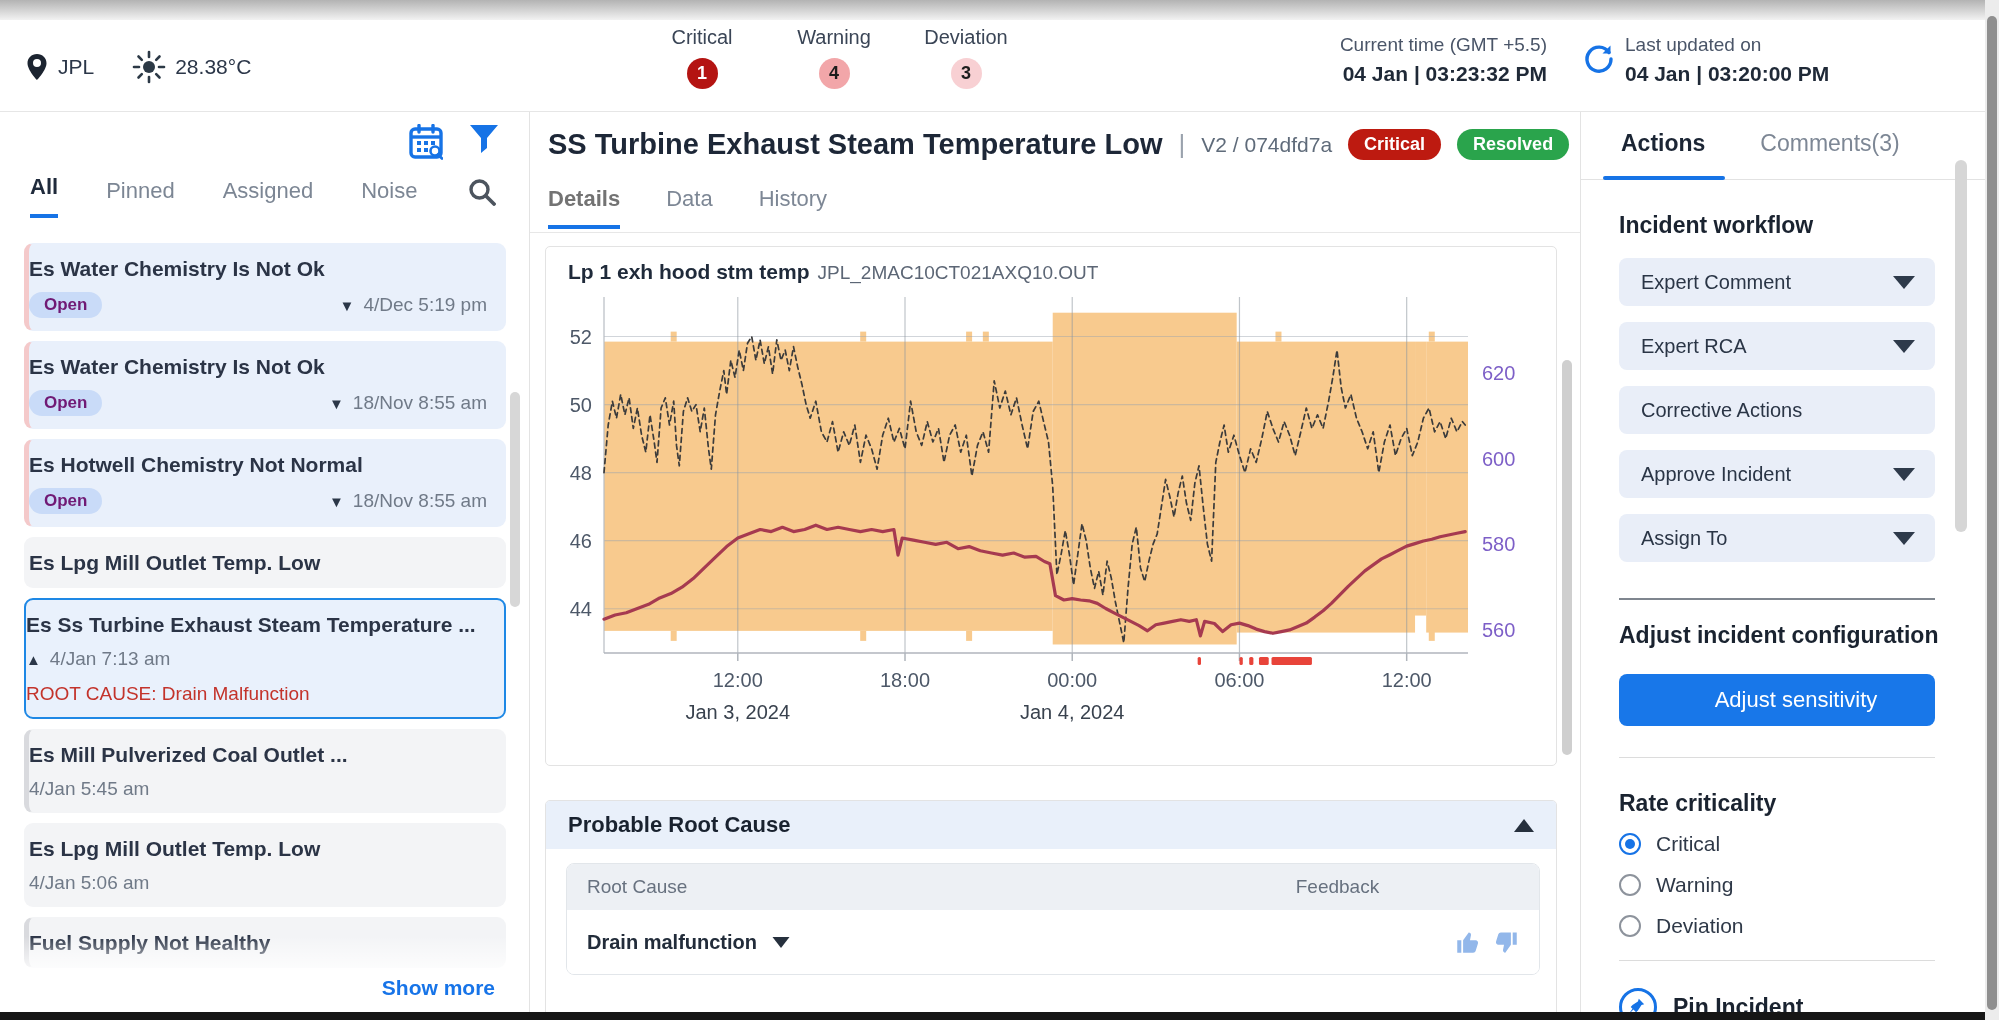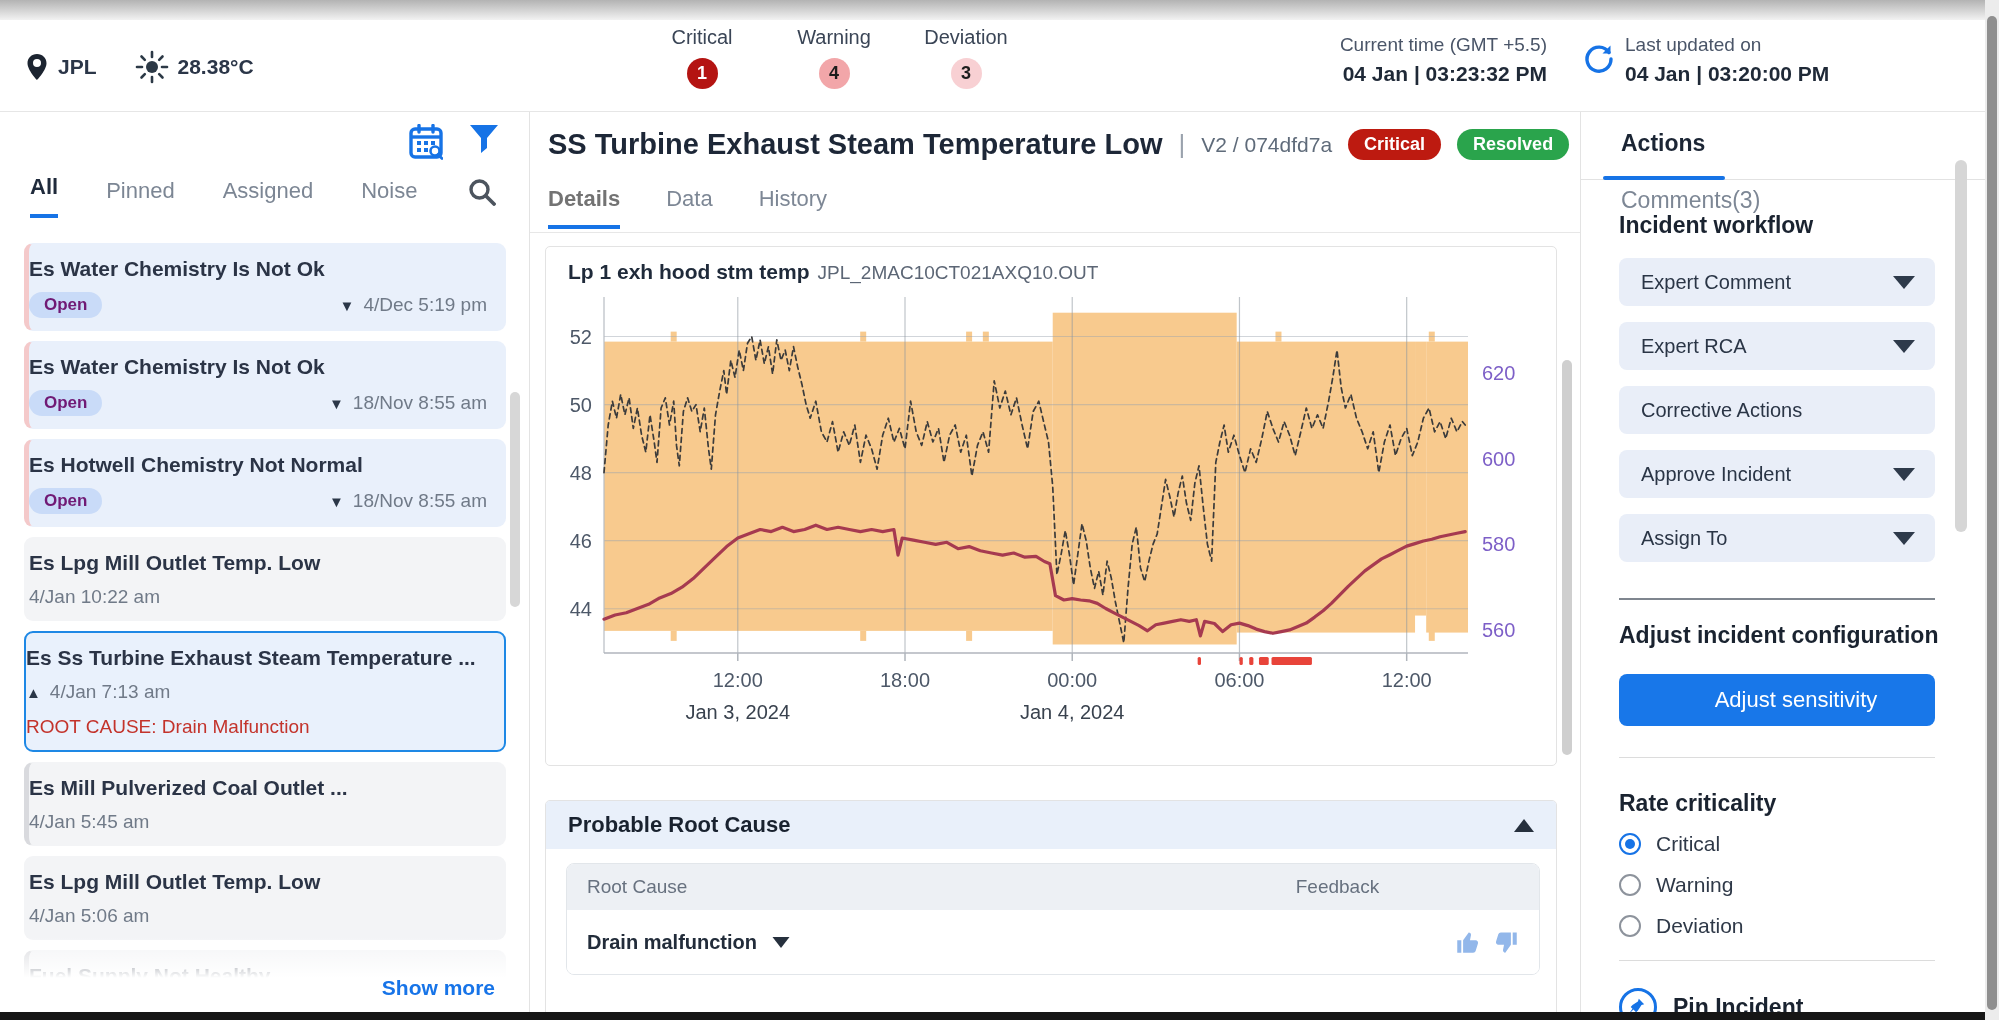--- a/index.html
+++ b/index.html
@@ -6,21 +6,21 @@
   *{box-sizing:border-box;font-family:"Liberation Sans",sans-serif;}
   .screen{position:relative;width:1999px;height:1020px;background:#ffffff;overflow:hidden;}
   .win-top{position:absolute;top:0;left:0;right:14px;height:20px;background:linear-gradient(#b3b3b3,#f2f2f2);}
   .win-bottom{position:absolute;bottom:0;left:0;right:14px;height:8px;background:#161616;}
   .win-right{position:absolute;top:0;right:0;width:14px;height:100%;background:#ececec;}
   .win-right-thumb{position:absolute;left:2px;top:16px;bottom:10px;width:10px;border-radius:5px;background:#8f8f8f;}
 
   
   .topbar{position:absolute;top:20px;left:0;right:14px;height:92px;background:#fff;border-bottom:1px solid #e6e6e6;}
   .loc-group{position:absolute;left:26px;top:30px;display:flex;align-items:center;gap:10px;}
-  .loc-group .txt{font-size:21px;font-weight:700;color:#2b3648;}
+  .loc-group .txt{font-size:21px;font-weight:400;color:#2b3648;}
   .sun-wrap{margin-left:28px;display:flex;align-items:center;gap:9px;}
   .stats{position:absolute;left:652px;top:6px;display:flex;gap:32px;}
   .stat{width:100px;display:flex;flex-direction:column;align-items:center;gap:9px;}
   .stat-label{font-size:20px;color:#3a4556;}
   .stat-badge{width:31px;height:31px;border-radius:50%;display:flex;align-items:center;justify-content:center;font-size:18px;font-weight:700;cursor:pointer;}
   .stat-badge.critical{background:#b41412;color:#fff;}
   .stat-badge.warning{background:#f2a6a9;color:#1d1d1d;}
   .stat-badge.deviation{background:#f8d0d3;color:#1d1d1d;}
   .time-block{position:absolute;top:14px;}
   .time-block .t-label{font-size:19px;color:#4a5568;}
@@ -86,21 +86,21 @@
   .rc-col:last-child{text-align:right;}
   .rc-row{display:grid;grid-template-columns:38% 47% 15%;height:64px;align-items:center;padding:0 20px;background:#fff;}
   .rc-cause{display:flex;align-items:center;gap:14px;font-size:20px;font-weight:700;color:#222c3a;}
   .rc-cause .caret-dn{transform:scale(.85);cursor:pointer;}
   .rc-feedback{display:flex;justify-content:flex-end;gap:10px;}
   .rc-feedback svg{cursor:pointer;}
   .main-sb{right:8px;top:248px;width:10px;height:395px;background:#cfcfcf;}
 
   
   .panel{position:absolute;left:1580px;top:112px;width:405px;height:900px;background:#fff;border-left:1px solid #e3e3e3;overflow:hidden;}
-  .p-tabs{position:absolute;top:18px;left:40px;display:flex;gap:30px;flex-direction:column;}
+  .p-tabs{position:absolute;top:18px;left:40px;display:flex;gap:55px;}
   .p-tab{font-size:23px;color:#7d8795;cursor:pointer;}
   .p-tab.active{color:#1b2534;font-weight:700;}
   .p-underline{position:absolute;top:64px;left:22px;width:122px;height:4px;background:#1673e6;border-radius:2px;}
   .p-line{position:absolute;top:67px;left:0;right:0;height:1px;background:#e2e2e2;}
   .p-section-title{position:absolute;left:38px;font-size:23px;font-weight:700;color:#1a2330;}
   .dropdown{position:absolute;left:38px;width:316px;height:48px;background:#e9eef8;border-radius:8px;display:flex;align-items:center;padding:0 22px;cursor:pointer;}
   .dropdown .dd-label{font-size:20px;color:#2a3546;}
   .dd-caret{position:absolute;right:20px;width:0;height:0;border-left:11px solid transparent;border-right:11px solid transparent;border-top:13px solid #2e3a4b;}
   .p-div{position:absolute;left:38px;width:316px;height:2px;background:#7f868f;}
   .p-div.light{height:1px;background:#dcdcdc;}
@@ -239,25 +239,20 @@
           <div class="card-meta">
             <span class="badge-open">Open</span>
             <span class="meta-right">
               <span class="tri">▼</span>
               <span class="card-time">18/Nov 8:55 am</span>
             </span>
           </div>
         </article>
         <article class="card gray">
           <div class="card-title">Es Lpg Mill Outlet Temp. Low</div>
-          <div class="card-meta">
-            <span class="meta-left">
-              <span class="card-time">4/Jan 10:22 am</span>
-            </span>
-          </div>
         </article>
         <article class="card blue selected">
           <div class="card-title">Es Ss Turbine Exhaust Steam Temperature ...</div>
           <div class="card-meta">
             <span class="meta-left">
               <span class="tri">▲</span>
               <span class="card-time">4/Jan 7:13 am</span>
             </span>
           </div>
           <div class="card-rootcause">ROOT CAUSE: Drain Malfunction</div>

